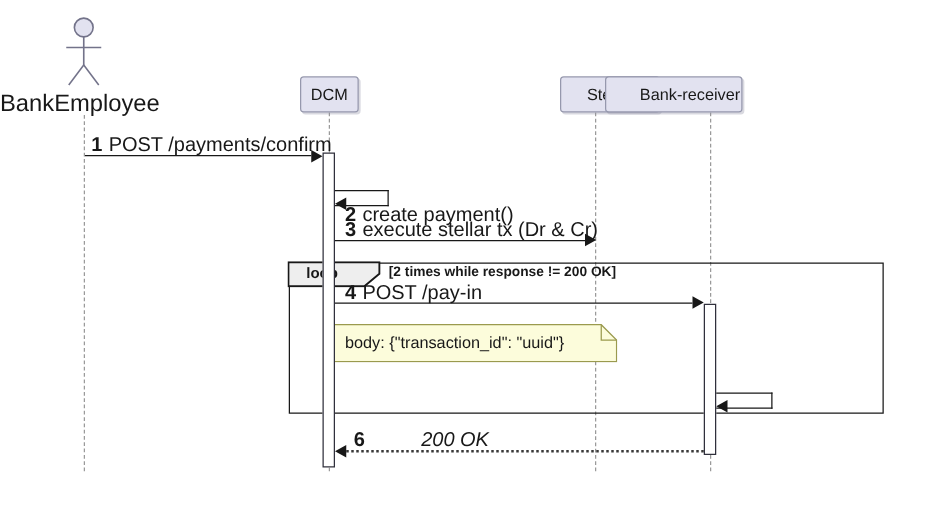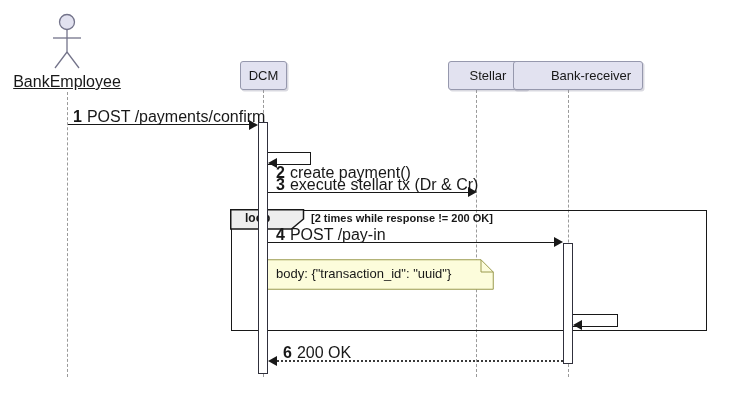--- a/index.html
+++ b/index.html
@@ -16,40 +16,40 @@
   
   .participant{
     position:absolute;top:61px;height:29px;box-sizing:border-box;
     background:#E2E2F0;border:1px solid #9698ad;border-radius:3px;
     display:flex;align-items:center;justify-content:center;
     font-size:13px;z-index:6;box-shadow:1.5px 1.5px 0 rgba(145,145,165,0.35);
     white-space:nowrap;
   }
   #p-dcm{left:240px;width:47px;}
   #p-stellar{left:448px;width:80px;}
-  #p-bank{left:513px;width:130px;padding-left:26px;}
+  #p-bank{left:484px;width:110px;padding-left:26px;}
   
   #actor-svg{position:absolute;left:47px;top:8px;z-index:6;}
-  #actor-label{position:absolute;left:0;top:73px;width:134px;text-align:center;font-size:16px;z-index:6;text-decoration:underline;}
+  #actor-label{position:absolute;left:0;top:73px;width:134px;font-size:19px;z-index:6;}
   
   #frame{position:absolute;left:231px;top:210px;width:476px;height:121px;box-sizing:border-box;border:1.5px solid #181818;z-index:2;}
   #pent-svg{position:absolute;left:230px;top:209px;z-index:3;}
   #pent-label{position:absolute;left:245px;top:211px;font-size:12px;font-weight:bold;z-index:4;}
   #guard{position:absolute;left:311px;top:212px;font-size:11px;font-weight:bold;z-index:4;white-space:nowrap;}
   
   #note-svg{position:absolute;left:264px;top:259px;z-index:4;}
   #note-text{position:absolute;left:276px;top:266px;font-size:13px;z-index:5;white-space:nowrap;}
   
   .activation{position:absolute;width:8px;background:#ffffff;border:1px solid #30303c;z-index:5;}
   #act-dcm{left:258px;top:122px;height:250px;}
   #act-bank{left:563px;top:243px;height:119px;}
   
   .msg-label{position:absolute;font-size:16px;white-space:nowrap;z-index:7;}
   .msg-label .num{font-weight:bold;margin-right:5px;}
-  .msg-label .it{}
+  .msg-label .it{font-style:italic;margin-left:40px;}
   .arrow-line{position:absolute;height:0;border-top:1px solid #181818;z-index:7;}
   .arrow-line.dotted{border-top:2px dotted #3a3a3a;}
   .self-msg{position:absolute;border:1px solid #181818;border-left:none;z-index:7;}
   .ah{position:absolute;width:0;height:0;z-index:8;}
   .ah-r{border-left:9px solid #181818;border-top:5px solid transparent;border-bottom:5px solid transparent;}
   .ah-l{border-right:9px solid #181818;border-top:5px solid transparent;border-bottom:5px solid transparent;}
   #m1-label{left:73px;top:108px;}   #m1-line{left:68px;top:124px;width:181px;}  #m1-head{left:249px;top:120px;}
   #m2-label{left:276px;top:136px;margin-top:28px;}  #m2-self{left:268px;top:152px;width:42px;height:11px;} #m2-head{left:268px;top:158px;}
   #m3-label{left:276px;top:176px;}  #m3-line{left:268px;top:192px;width:200px;} #m3-head{left:468px;top:187px;}
   #m4-label{left:276px;top:226px;}  #m4-line{left:268px;top:242px;width:286px;} #m4-head{left:554px;top:237px;}

